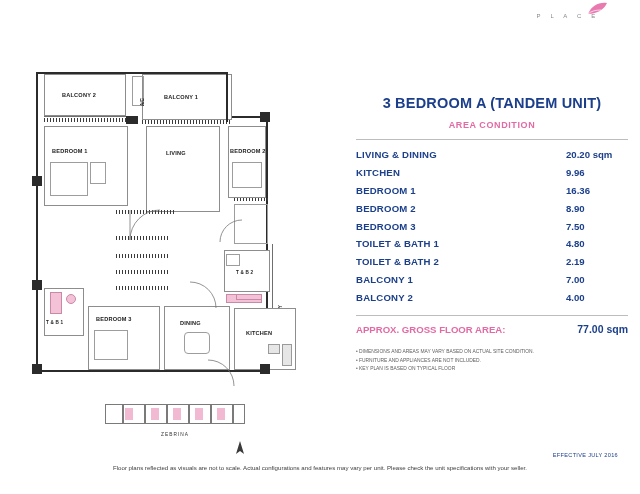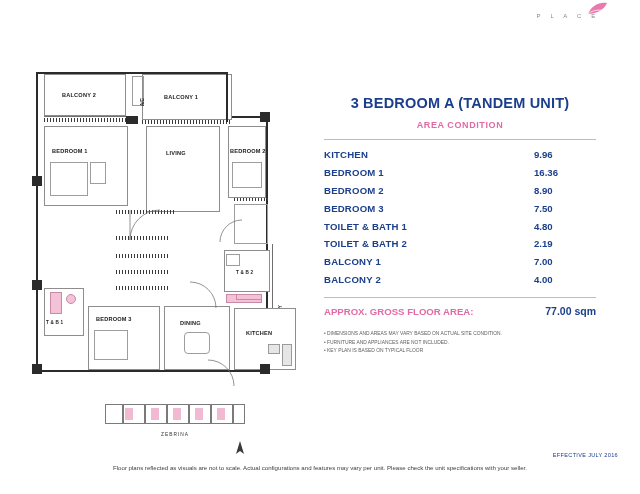--- a/index.html
+++ b/index.html
@@ -47,21 +47,21 @@
     transform:rotate(-90deg);transform-origin:left top;white-space:nowrap;}
 
   
   .keyplan{position:absolute;left:105px;top:400px;width:140px;height:30px;}
   .kp-cell{position:absolute;border:1px solid #7a7a7a;box-sizing:border-box;background:#fff;}
   .kp-pink{position:absolute;background:#f2b9d2;}
   .kp-lbl{position:absolute;top:32px;left:0;width:140px;text-align:center;font-size:4.8px;letter-spacing:1px;color:#333;}
   .north{position:absolute;left:230px;top:440px;font-size:5px;color:#333;}
 
   
-  .panel{position:absolute;left:324px;top:95px;width:272px;}
+  .panel{position:absolute;left:356px;top:95px;width:272px;}
   .title{font-size:14.5px;font-weight:bold;color:#1b3f8b;text-align:center;letter-spacing:.2px;}
   .subtitle{font-size:9px;font-weight:bold;color:#e26aa5;text-align:center;margin-top:9px;letter-spacing:.6px;}
   .rule{height:1px;background:#bdbdbd;margin:9px 0 6px 0;}
   .rows{margin-top:4px;}
   .row{display:flex;justify-content:space-between;align-items:baseline;padding:3.4px 0;}
   .row .rl{font-size:9.6px;font-weight:bold;color:#1b3f8b;letter-spacing:.2px;}
   .row .rv{font-size:9.6px;font-weight:bold;color:#1b3f8b;min-width:62px;text-align:left;}
   .total{display:flex;justify-content:space-between;align-items:center;margin-top:7px;}
   .total .tl{font-size:9.6px;font-weight:bold;color:#e26aa5;}
   .total .tv{font-size:10.5px;font-weight:bold;color:#1b3f8b;}
@@ -197,20 +197,24 @@
     </svg>
   </div>
 
   <div class="panel">
     <div class="title">3 BEDROOM A (TANDEM UNIT)</div>
     <div class="subtitle">AREA CONDITION</div>
     <div class="rule"></div>
 
     <div class="rows" id="area-rows">
         <div class="row">
+          <span class="rl">LIVING &amp; DINING</span>
+          <span class="rv">20.20 sqm</span>
+        </div>
+        <div class="row">
           <span class="rl">KITCHEN</span>
           <span class="rv">9.96</span>
         </div>
         <div class="row">
           <span class="rl">BEDROOM 1</span>
           <span class="rv">16.36</span>
         </div>
         <div class="row">
           <span class="rl">BEDROOM 2</span>
           <span class="rv">8.90</span>

